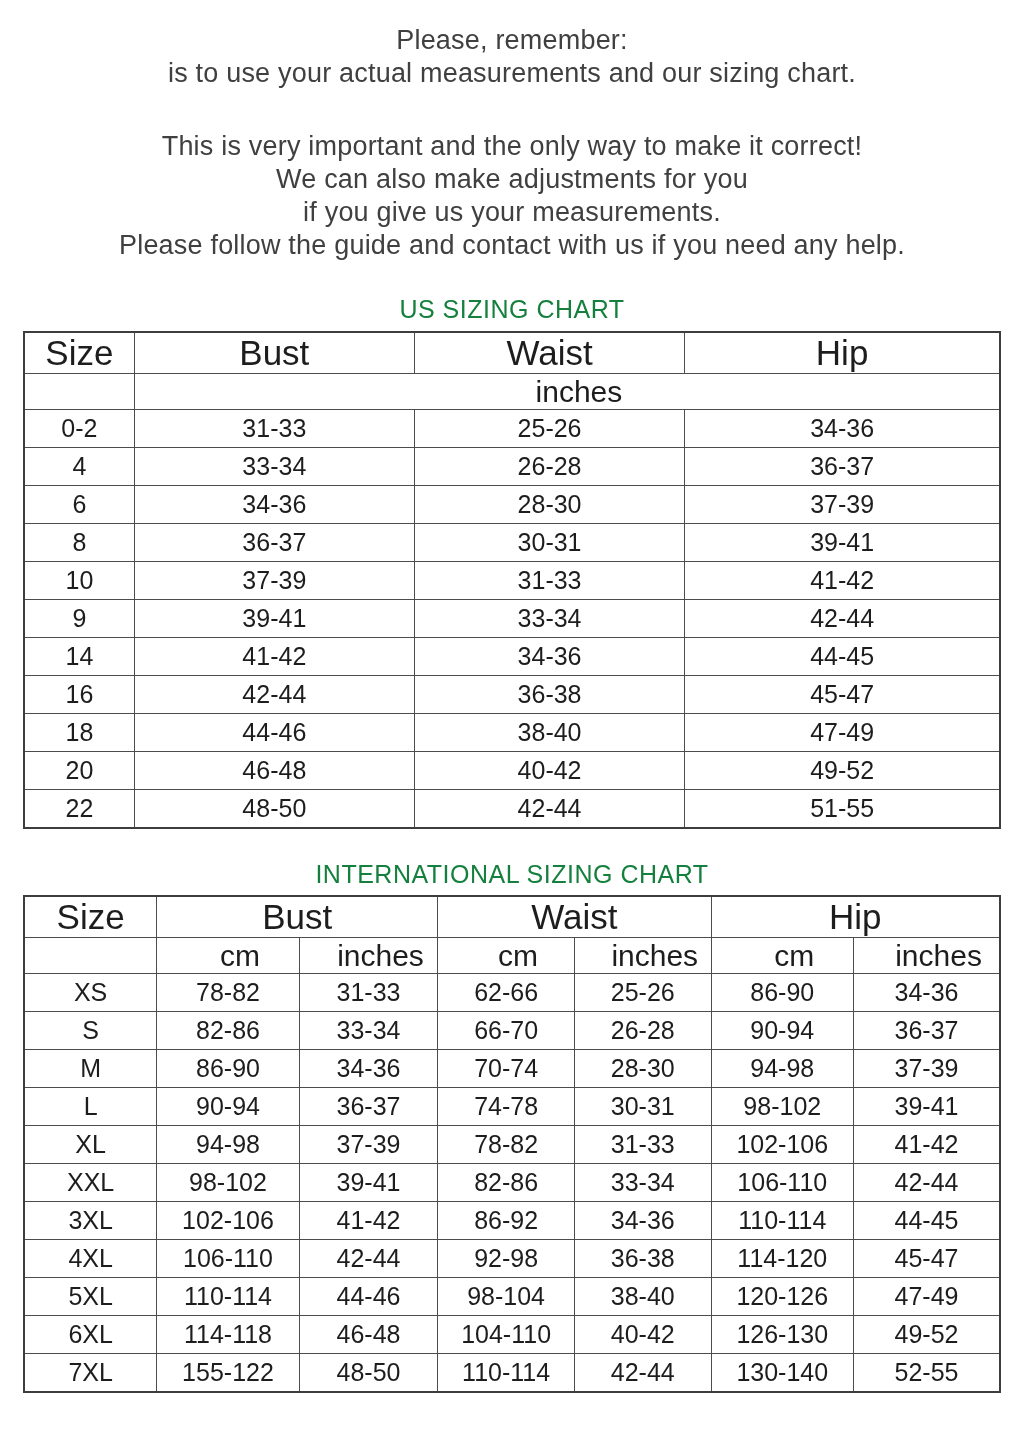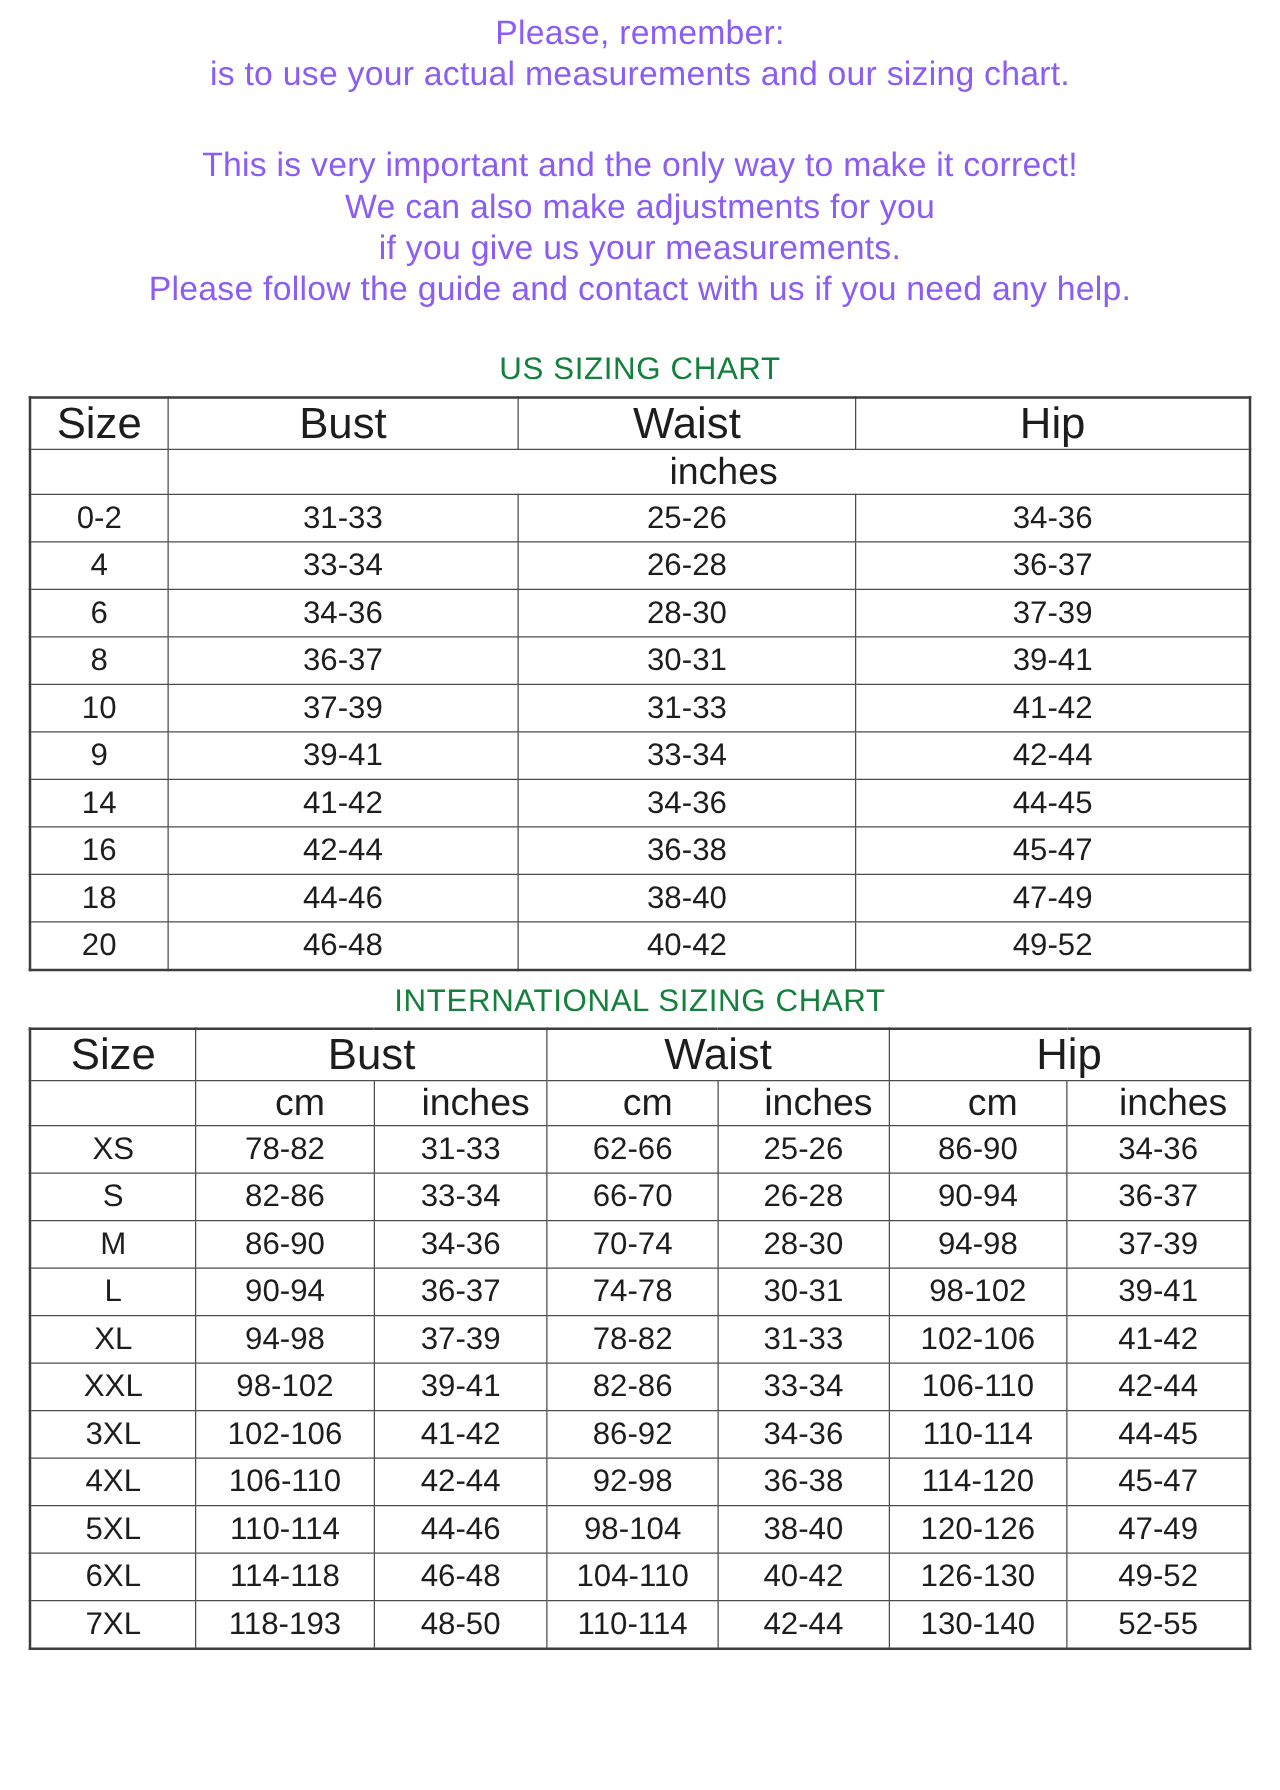--- a/index.html
+++ b/index.html
@@ -11,41 +11,41 @@
     width: 1024px;
     height: 1432px;
     font-family: "Liberation Sans", sans-serif;
     color: #1d1d1d;
     overflow: hidden;
   }
   .page { width: 1024px; }
 
   
   .intro {
-    padding-top: 10px;
+    padding-top: 24px;
     text-align: center;
-    color: #8b5cf6;
+    color: #404040;
     font-size: 27px;
     font-weight: 300;
     line-height: 33px;
     letter-spacing: 0.2px;
   }
   .para2 { margin-top: 40px; }
 
   
   .chart-title {
     margin: 0;
     text-align: center;
     font-size: 25px;
     font-weight: 400;
     letter-spacing: 0.5px;
     color: #15803d;
   }
   .chart-title.us   { margin-top: 33px; margin-bottom: 7px; }
-  .chart-title.intl { margin-top: 10px; margin-bottom: 6px; }
+  .chart-title.intl { margin-top: 31px; margin-bottom: 6px; }
 
   
   table {
     border-collapse: collapse;
     table-layout: fixed;
     margin: 0 auto;
     width: 978px;
     border: 2px solid #3d3d3d;
   }
   th, td {
@@ -154,20 +154,26 @@
           <td>18</td>
           <td>44-46</td>
           <td>38-40</td>
           <td>47-49</td>
         </tr>
         <tr>
           <td>20</td>
           <td>46-48</td>
           <td>40-42</td>
           <td>49-52</td>
+        </tr>
+        <tr>
+          <td>22</td>
+          <td>48-50</td>
+          <td>42-44</td>
+          <td>51-55</td>
         </tr>
       </tbody>
   </table>
 
   <h2 class="chart-title intl">INTERNATIONAL SIZING CHART</h2>
 
   <table class="intl-table">
     <colgroup>
       <col style="width:13.6%">
       <col style="width:14.6%">
@@ -280,21 +286,21 @@
           <td>6XL</td>
           <td>114-118</td>
           <td>46-48</td>
           <td>104-110</td>
           <td>40-42</td>
           <td>126-130</td>
           <td>49-52</td>
         </tr>
         <tr>
           <td>7XL</td>
-          <td>118-193</td>
+          <td>155-122</td>
           <td>48-50</td>
           <td>110-114</td>
           <td>42-44</td>
           <td>130-140</td>
           <td>52-55</td>
         </tr>
       </tbody>
   </table>
 
 </div>

